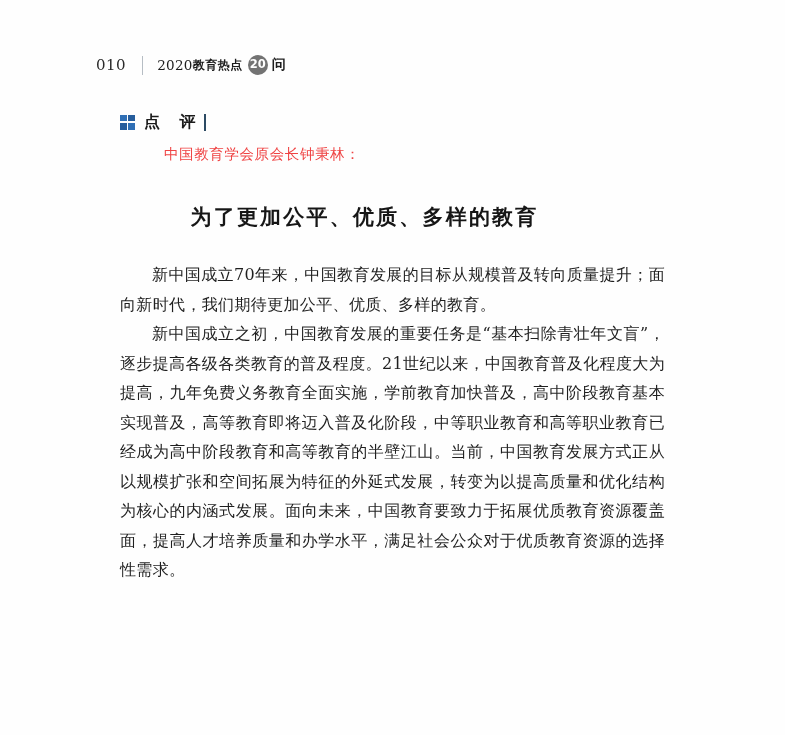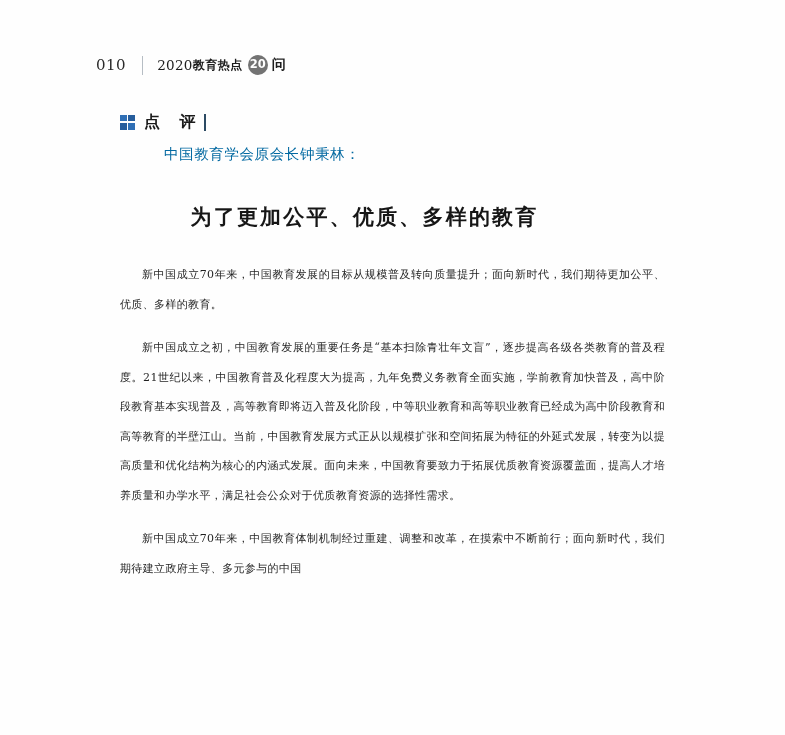--- a/index.html
+++ b/index.html
@@ -124,21 +124,21 @@
   }
 
   
   .attribution {
     position: absolute;
     left: 164px;
     top: 145px;
     font-family: "DejaVu Serif", "Liberation Serif", serif;
     font-size: 14.5px;
     letter-spacing: 0.6px;
-    color: #0369a1;
+    color: #ef4444;
   }
 
   
   .article-title {
     position: absolute;
     left: 0;
     top: 203px;
     width: 729px;
     text-align: center;
     font-family: "DejaVu Serif", "Liberation Serif", serif;
@@ -150,30 +150,30 @@
 
   
   .body-copy {
     position: absolute;
     left: 120px;
     top: 260px;
     width: 545px;
   }
   .para {
     font-family: "DejaVu Serif", "Liberation Serif", serif;
-    font-size: 11px;
+    font-size: 16px;
     line-height: 29.5px;
     text-align: justify;
     text-align-last: left;
     text-indent: 2em;
     letter-spacing: 0.35px;
     color: #1f1f1f;
     margin: 0 0 0 0;
   }
-  .para + .para { margin-top: 14px; }
+  .para + .para { margin-top: 0px; }
 </style>
 </head>
 <body>
 
 <div class="page">
 
   <div class="running-header">
     <span class="folio">010</span>
     <span class="header-rule"></span>
     <span class="header-title">
@@ -195,16 +195,15 @@
     <span class="heading-bar"></span>
   </div>
 
   <div class="attribution">中国教育学会原会长钟秉林：</div>
 
   <div class="article-title">为了更加公平、优质、多样的教育</div>
 
   <div class="body-copy">
     <p class="para">新中国成立70年来，中国教育发展的目标从规模普及转向质量提升；面向新时代，我们期待更加公平、优质、多样的教育。</p>
     <p class="para">新中国成立之初，中国教育发展的重要任务是“基本扫除青壮年文盲”，逐步提高各级各类教育的普及程度。21世纪以来，中国教育普及化程度大为提高，九年免费义务教育全面实施，学前教育加快普及，高中阶段教育基本实现普及，高等教育即将迈入普及化阶段，中等职业教育和高等职业教育已经成为高中阶段教育和高等教育的半壁江山。当前，中国教育发展方式正从以规模扩张和空间拓展为特征的外延式发展，转变为以提高质量和优化结构为核心的内涵式发展。面向未来，中国教育要致力于拓展优质教育资源覆盖面，提高人才培养质量和办学水平，满足社会公众对于优质教育资源的选择性需求。</p>
-    <p class="para">新中国成立70年来，中国教育体制机制经过重建、调整和改革，在摸索中不断前行；面向新时代，我们期待建立政府主导、多元参与的中国</p>
   </div>
 
 </div>
 
 </body></html>

